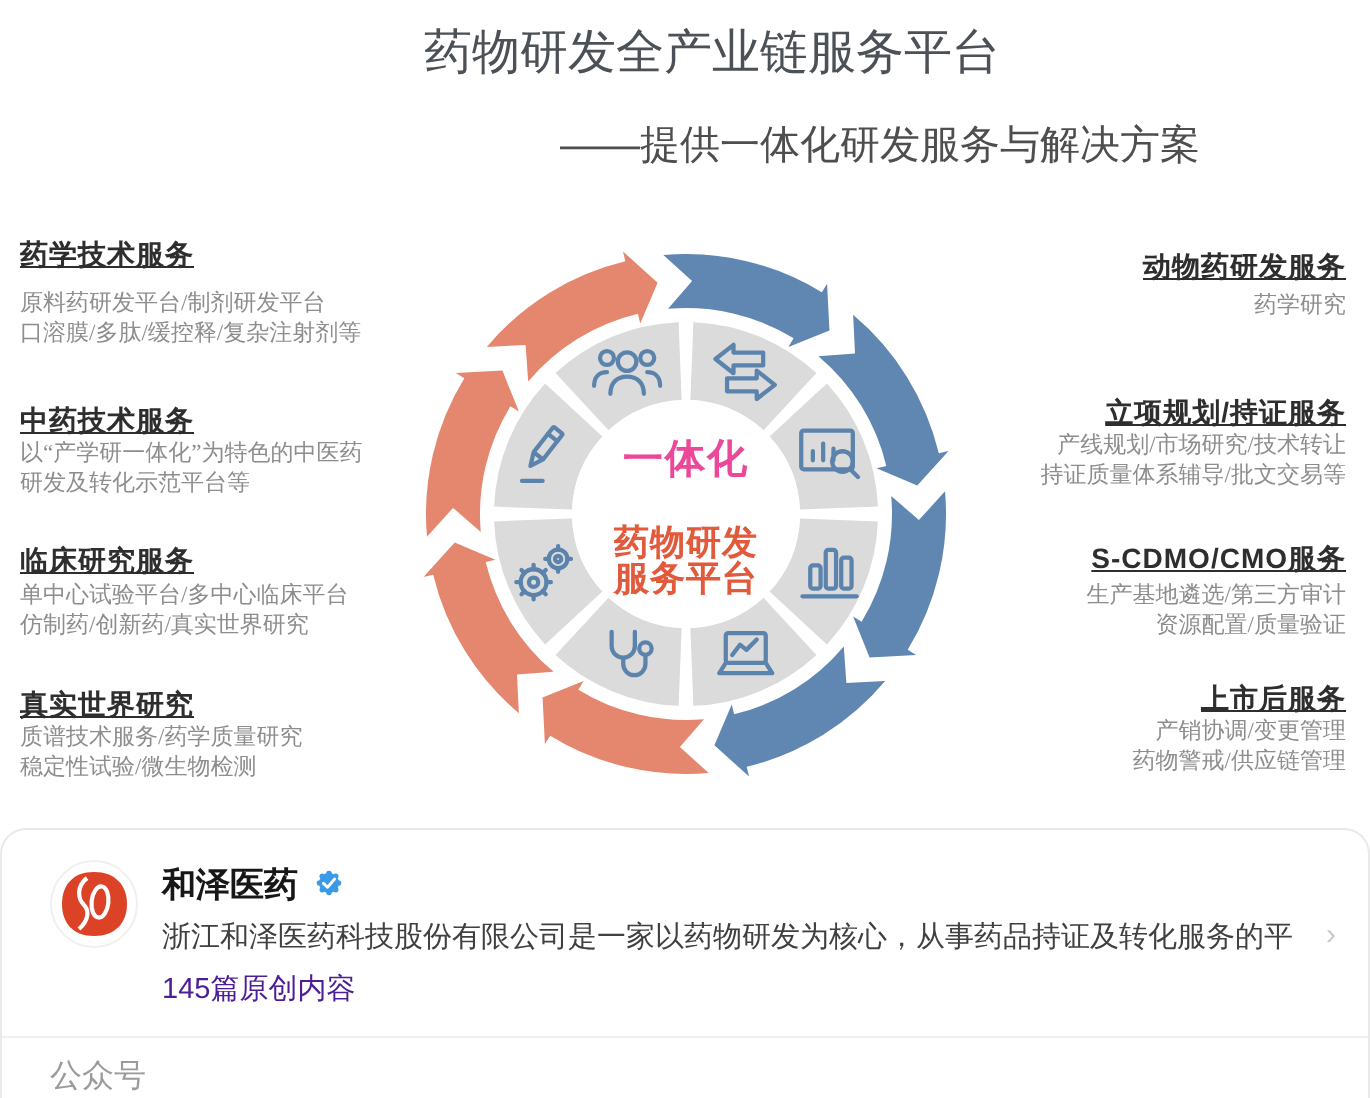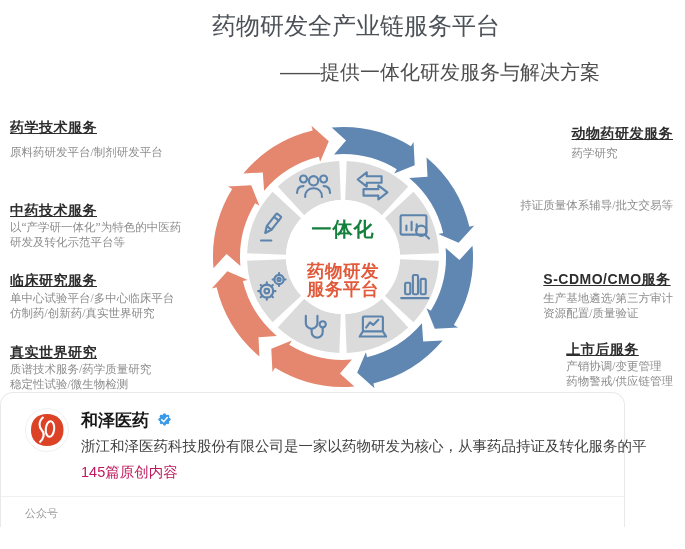--- a/index.html
+++ b/index.html
@@ -3,46 +3,47 @@
 <meta charset="utf-8">
 <style>
   * { margin:0; padding:0; box-sizing:border-box; }
   html,body { width:685px; height:549px; background:#fff; font-family:"Liberation Sans", sans-serif; overflow:hidden; }
   .stage { position:relative; width:685px; height:549px; background:#fff; }
   .title { position:absolute; top:10px; left:212px; font-size:24px; font-weight:400; color:#4b5157;text-align:right; }
   .subtitle { position:absolute; top:59px; right:85px; font-size:20px; color:#4e4e4e; }
   .svc { position:absolute; }
   .svc h3 { font-size:14px; font-weight:700; color:#2e2e2e; margin-bottom:4px; letter-spacing:0.5px; line-height:16px;text-decoration:underline;}
   .svc .ln { font-size:11.5px; color:#8d8d8d; line-height:15px;font-family:Liberation Serif, serif; }
-  .svc.right { text-align:left; right:12px; }
+  .svc.right { text-align:right; right:12px; }
   .svc.left { left:10px; }
   .wheel-wrap { position:absolute; left:203px; top:117px; width:280px; height:280px; }
   .center-text { position:absolute; left:343px; top:257px; transform:translate(-50%,-50%); text-align:center; width:120px; }
-  .ct1 { font-size:20px; font-weight:700; color:#15803d; letter-spacing:1px; margin-bottom:20px; }
+  .ct1 { font-size:20px; font-weight:700; color:#ec4899; letter-spacing:1px; margin-bottom:20px; }
   .ct2 { font-size:17.5px; font-weight:700; color:#e15a3c; letter-spacing:0.5px; line-height:17.5px; }
-  .card { position:absolute; left:0; top:392px; width:625px; height:135px; background:#fff; border:1px solid #e9e9e9; border-bottom:none; border-radius:13px 13px 0 0;text-decoration:underline; }
+  .card { position:absolute; left:0; top:414px; width:685px; height:135px; background:#fff; border:1px solid #e9e9e9; border-bottom:none; border-radius:13px 13px 0 0;text-decoration:underline; }
   .logo { position:absolute; left:24px; top:15px; width:44px; height:44px; }
   .acct-name { position:absolute; left:80px; top:16px; font-size:17px; font-weight:700; color:#171717; }
   .badge { position:absolute; left:157px; top:20px; width:13px; height:13px; }
   .desc { position:absolute; left:80px; top:44px; width:565px; font-size:14.5px; color:#404040; white-space:nowrap; overflow:hidden; }
   .chev { position:absolute; right:16px; top:44px; font-size:15px; color:#c9c9c9; }
-  .meta { position:absolute; left:80px; top:70px; font-size:14.5px; color:#be185d; }
+  .meta { position:absolute; left:80px; top:70px; font-size:14.5px; color:#4c1d95; }
   .divider { position:absolute; left:0; top:103px; width:100%; height:1px; background:#f0f0f0; }
-  .footer { position:absolute; left:24px; top:113px; font-size:11px; color:#9b9b9b; }
+  .footer { position:absolute; left:24px; top:113px; font-size:16px; color:#9b9b9b; }
 </style>
 </head>
 <body>
 
 <div class="stage">
   <div class="title">药物研发全产业链服务平台</div>
   <div class="subtitle">——提供一体化研发服务与解决方案</div>
 
   <div class="svc left" style="top:119px">
     <h3 style="margin-bottom:10px">药学技术服务</h3>
     <div class="ln">原料药研发平台/制剂研发平台</div>
+    <div class="ln">口溶膜/多肽/缓控释/复杂注射剂等</div>
   </div>
   <div class="svc left" style="top:202px">
     <h3 style="margin-bottom:2px">中药技术服务</h3>
     <div class="ln">以“产学研一体化”为特色的中医药</div>
     <div class="ln">研发及转化示范平台等</div>
   </div>
   <div class="svc left" style="top:272px">
     <h3 style="margin-bottom:3px">临床研究服务</h3>
     <div class="ln">单中心试验平台/多中心临床平台</div>
     <div class="ln">仿制药/创新药/真实世界研究</div>
@@ -51,20 +52,22 @@
     <h3 style="margin-bottom:2px">真实世界研究</h3>
     <div class="ln">质谱技术服务/药学质量研究</div>
     <div class="ln">稳定性试验/微生物检测</div>
   </div>
 
   <div class="svc right" style="top:125px">
     <h3 style="margin-bottom:5px">动物药研发服务</h3>
     <div class="ln">药学研究</div>
   </div>
   <div class="svc right" style="top:198px">
+    <h3 style="margin-bottom:2px">立项规划/持证服务</h3>
+    <div class="ln">产线规划/市场研究/技术转让</div>
     <div class="ln">持证质量体系辅导/批文交易等</div>
   </div>
   <div class="svc right" style="top:271px">
     <h3 style="margin-bottom:4px">S-CDMO/CMO服务</h3>
     <div class="ln">生产基地遴选/第三方审计</div>
     <div class="ln">资源配置/质量验证</div>
   </div>
   <div class="svc right" style="top:341px">
     <h3 style="margin-bottom:2px">上市后服务</h3>
     <div class="ln">产销协调/变更管理</div>

